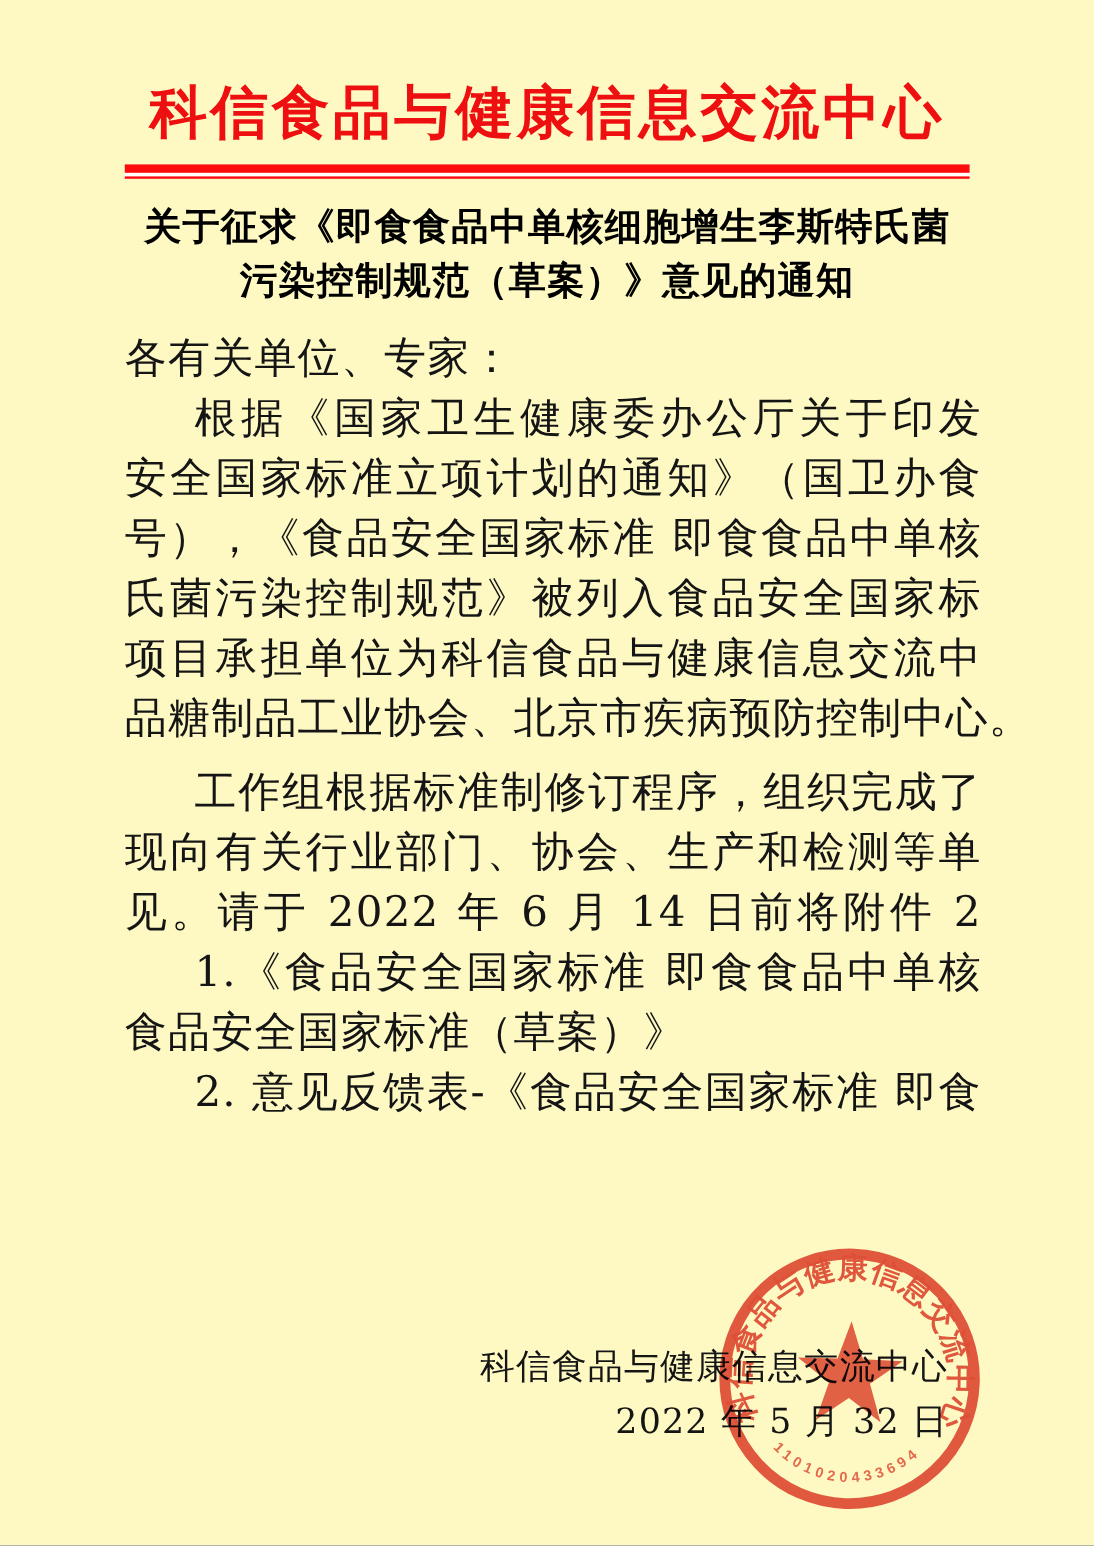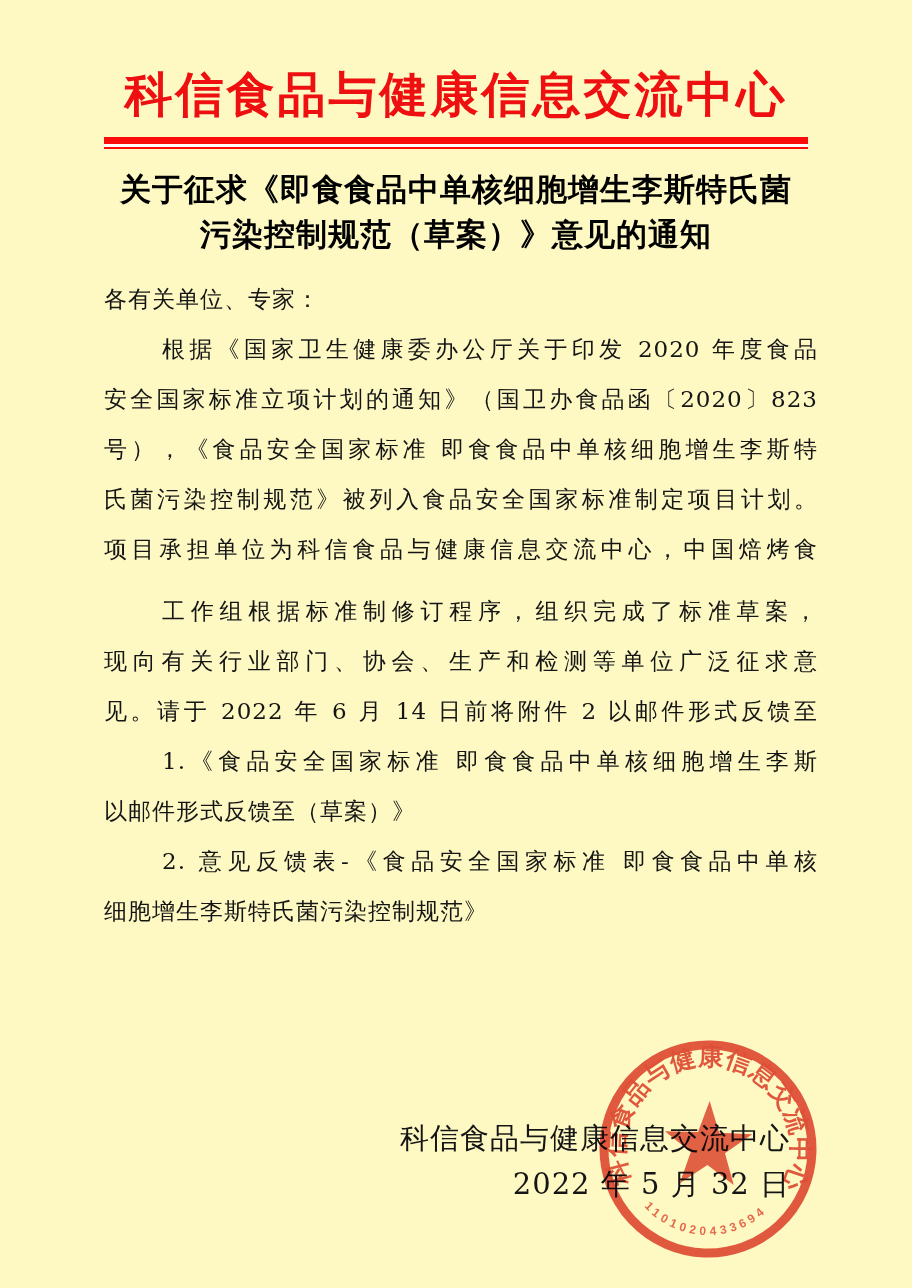--- a/index.html
+++ b/index.html
@@ -35,21 +35,21 @@
     font-weight:bold;
     font-size:31px;line-height:34px;
     letter-spacing:1px;
     color:#000;
   }
   .doc-title.t1{top:172px;}
   .doc-title.t2{top:217px;}
   
   .body-text{
     position:absolute;top:274px;left:104px;width:714px;
-    font-size:23px;
+    font-size:35px;
     letter-spacing:1px;
     color:#151515;
   }
   .line{
     height:50px;line-height:50px;
     white-space:nowrap;
   }
   .l-justify{
     white-space:normal;
     text-align:justify;
@@ -94,27 +94,27 @@
   <div class="doc-title t1">关于征求《即食食品中单核细胞增生李斯特氏菌</div>
   <div class="doc-title t2">污染控制规范（草案）》意见的通知</div>
 
   <div class="body-text">
     <div class="line">各有关单位、专家：</div>
     <div class="line l-justify l-indent">根据《国家卫生健康委办公厅关于印发 2020 年度食品</div>
     <div class="line l-justify">安全国家标准立项计划的通知》（国卫办食品函〔2020〕823</div>
     <div class="line l-justify">号），《食品安全国家标准 即食食品中单核细胞增生李斯特</div>
     <div class="line l-justify">氏菌污染控制规范》被列入食品安全国家标准制定项目计划。</div>
     <div class="line l-justify">项目承担单位为科信食品与健康信息交流中心，中国焙烤食</div>
+    <div class="line">品糖制品工业协会、北京市疾病预防控制中心。</div>
     <div class="line l-justify l-indent l-parabreak">工作组根据标准制修订程序，组织完成了标准草案，</div>
     <div class="line l-justify">现向有关行业部门、协会、生产和检测等单位广泛征求意</div>
     <div class="line l-justify">见。请于 2022 年 6 月 14 日前将附件 2 以邮件形式反馈至</div>
     <div class="line l-justify l-indent">1.《食品安全国家标准 即食食品中单核细胞增生李斯</div>
-    <div class="line">以邮件形式反馈至（草案）》</div>
+    <div class="line">食品安全国家标准（草案）》</div>
     <div class="line l-justify l-indent">2.  意见反馈表-《食品安全国家标准 即食食品中单核</div>
-    <div class="line">细胞增生李斯特氏菌污染控制规范》</div>
   </div>
 
   <div class="sig-line sig-org">科信食品与健康信息交流中心</div>
   <div class="sig-line sig-date">2022 年 5 月 32 日</div>
 
   <svg class="stamp" viewBox="-114 -114 228 228" xmlns="http://www.w3.org/2000/svg">
     <defs>
       <path id="arcPathTop" d="M -78.9 28.7 A 84 84 0 1 1 78.9 28.7" fill="none"></path>
       <path id="arcPathBottom" d="M -74.5 43 A 86 86 0 0 0 74.5 43" fill="none"></path>
     </defs>

